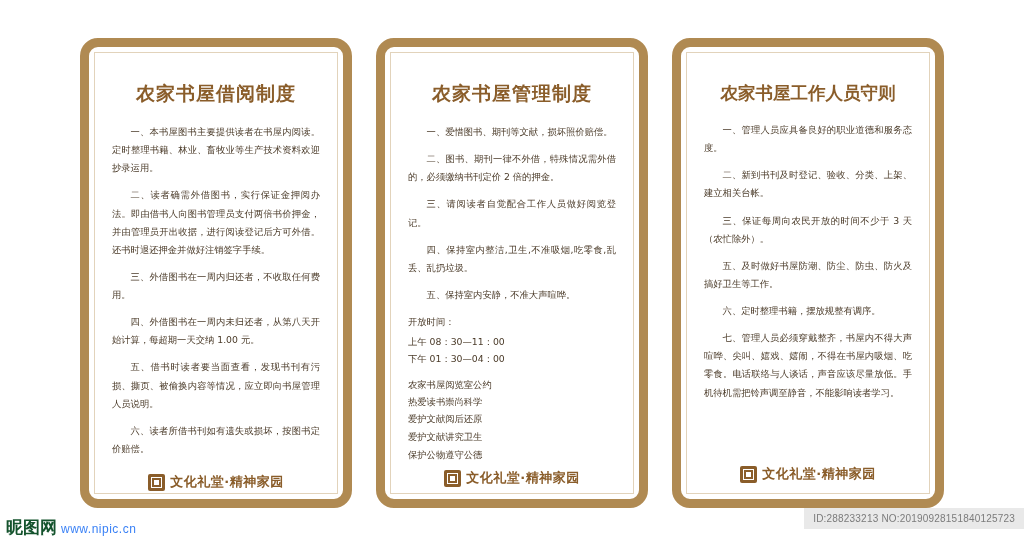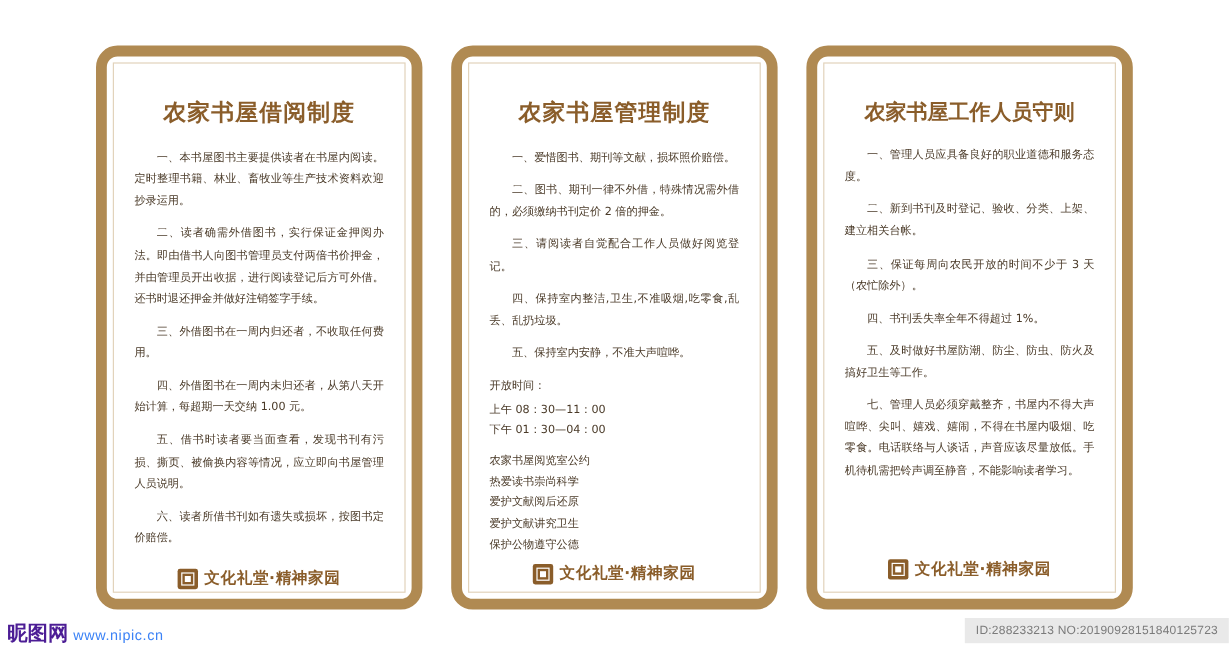--- a/index.html
+++ b/index.html
@@ -142,35 +142,35 @@
   }
   .watermark-left {
     position: absolute;
     left: 6px;
     bottom: 6px;
     display: flex;
     align-items: baseline;
     gap: 4px;
   }
   .wm-cn {
-    color: #4c1d95;
+    color: #14532d;
     font-size: 17px;
     font-family: "DejaVu Sans", sans-serif;
     font-weight: bold;
   }
   .wm-url {
     color: #3b82f6;
     font-size: 12px;
     font-family: "Liberation Sans", sans-serif;
     letter-spacing: 0.5px;
   }
   .id-bar {
     position: absolute;
     right: 0;
-    bottom: 9px;
+    bottom: 16px;
     background: #e9e9e9;
     color: #7b7b7b;
     font-size: 10px;
     font-family: "Liberation Sans", sans-serif;
     padding: 5px 9px 5px 9px;
     letter-spacing: 0.2px;
   }
 </style>
 </head>
 <body>
@@ -234,22 +234,22 @@
       </div>
     </div>
 
     <div class="board narrow-title">
       <div class="board-inner">
         <div class="board-title">农家书屋工作人员守则</div>
         <div class="body-text">
           <p class="para">一、管理人员应具备良好的职业道德和服务态度。</p>
           <p class="para">二、新到书刊及时登记、验收、分类、上架、建立相关台帐。</p>
           <p class="para">三、保证每周向农民开放的时间不少于 3 天（农忙除外）。</p>
-          <p class="para">四、书刊丢失率全年不得超过 1%。</p>
           <p class="para">五、及时做好书屋防潮、防尘、防虫、防火及搞好卫生等工作。</p>
+          <p class="para">六、定时整理书籍，摆放规整有调序。</p>
           <p class="para">七、管理人员必须穿戴整齐，书屋内不得大声喧哗、尖叫、嬉戏、嬉闹，不得在书屋内吸烟、吃零食。电话联络与人谈话，声音应该尽量放低。手机待机需把铃声调至静音，不能影响读者学习。</p>
         </div>
         <div class="footer">
           <span class="footer-logo"></span>
           <span class="footer-text">文化礼堂·精神家园</span>
         </div>
       </div>
     </div>
 
   </div>

